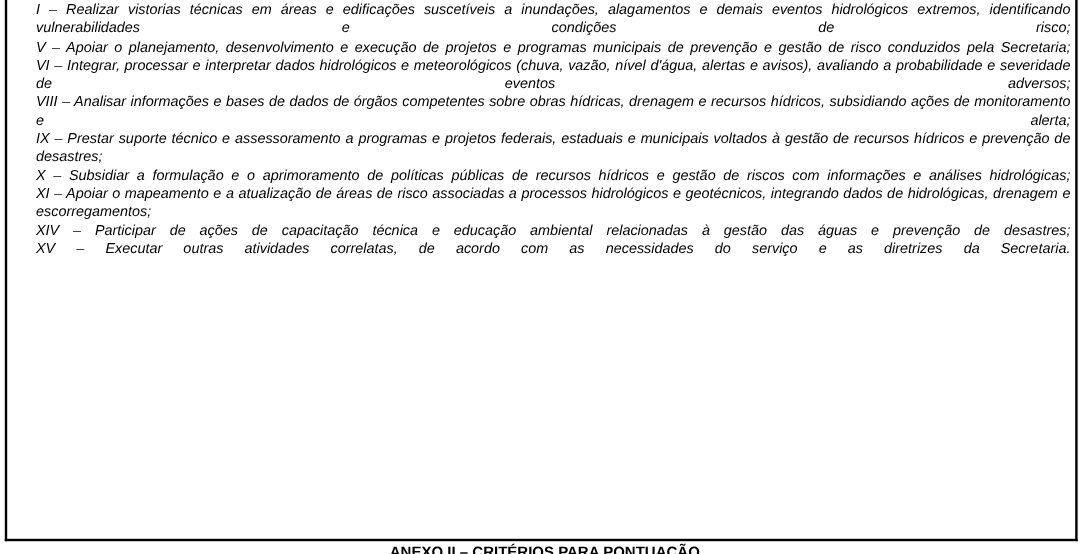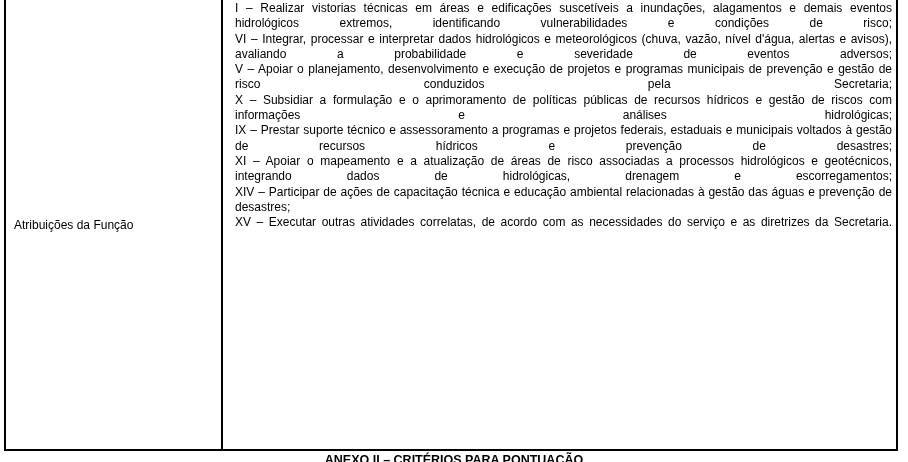--- a/index.html
+++ b/index.html
@@ -35,22 +35,23 @@
     border-right: 2px solid #000;
     display: flex;
     align-items: center;
     padding: 0 4px 0 8px;
     font-size: 12px;
     line-height: 14px;
   }
   .cell-right {
     flex: 1 1 auto;
     box-sizing: border-box;
-    padding: 1px 4px 0 12px;
+    padding: 1px 4px 0 24px;
     overflow: hidden;
+    font-style: italic;
   }
   .attribution-item {
     font-size: 12px;
     line-height: 15.3px;
     text-align: justify;
     text-align-last: justify;
     -moz-text-align-last: justify;
   }
   .annex-heading {
     position: absolute;
@@ -61,30 +62,28 @@
     font-weight: bold;
     font-size: 12.5px;
     line-height: 14px;
     white-space: nowrap;
   }
 </style>
 </head>
 <body>
 
 <div class="doc-table">
-  <div class="cell-left">
-    <span>Atribuições da Função</span>
-  </div>
   <div class="cell-right">
     <div id="items-container">
         <div class="attribution-item">I – Realizar vistorias técnicas em áreas e edificações suscetíveis a inundações, alagamentos e demais eventos hidrológicos extremos, identificando vulnerabilidades e condições de risco;</div>
+        <div class="attribution-item">V – Apoiar o planejamento, desenvolvimento e execução de projetos e programas municipais de prevenção e gestão de risco conduzidos pela Secretaria;</div>
         <div class="attribution-item">VI – Integrar, processar e interpretar dados hidrológicos e meteorológicos (chuva, vazão, nível d'água, alertas e avisos), avaliando a probabilidade e severidade de eventos adversos;</div>
-        <div class="attribution-item">V – Apoiar o planejamento, desenvolvimento e execução de projetos e programas municipais de prevenção e gestão de risco conduzidos pela Secretaria;</div>
+        <div class="attribution-item">VIII – Analisar informações e bases de dados de órgãos competentes sobre obras hídricas, drenagem e recursos hídricos, subsidiando ações de monitoramento e alerta;</div>
+        <div class="attribution-item">IX – Prestar suporte técnico e assessoramento a programas e projetos federais, estaduais e municipais voltados à gestão de recursos hídricos e prevenção de desastres;</div>
         <div class="attribution-item">X – Subsidiar a formulação e o aprimoramento de políticas públicas de recursos hídricos e gestão de riscos com informações e análises hidrológicas;</div>
-        <div class="attribution-item">IX – Prestar suporte técnico e assessoramento a programas e projetos federais, estaduais e municipais voltados à gestão de recursos hídricos e prevenção de desastres;</div>
         <div class="attribution-item">XI – Apoiar o mapeamento e a atualização de áreas de risco associadas a processos hidrológicos e geotécnicos, integrando dados de hidrológicas, drenagem e escorregamentos;</div>
         <div class="attribution-item">XIV – Participar de ações de capacitação técnica e educação ambiental relacionadas à gestão das águas e prevenção de desastres;</div>
         <div class="attribution-item">XV – Executar outras atividades correlatas, de acordo com as necessidades do serviço e as diretrizes da Secretaria.</div>
       </div>
   </div>
 </div>
 
 <div class="annex-heading">ANEXO II – CRITÉRIOS PARA PONTUAÇÃO</div>
 
 </body></html>

